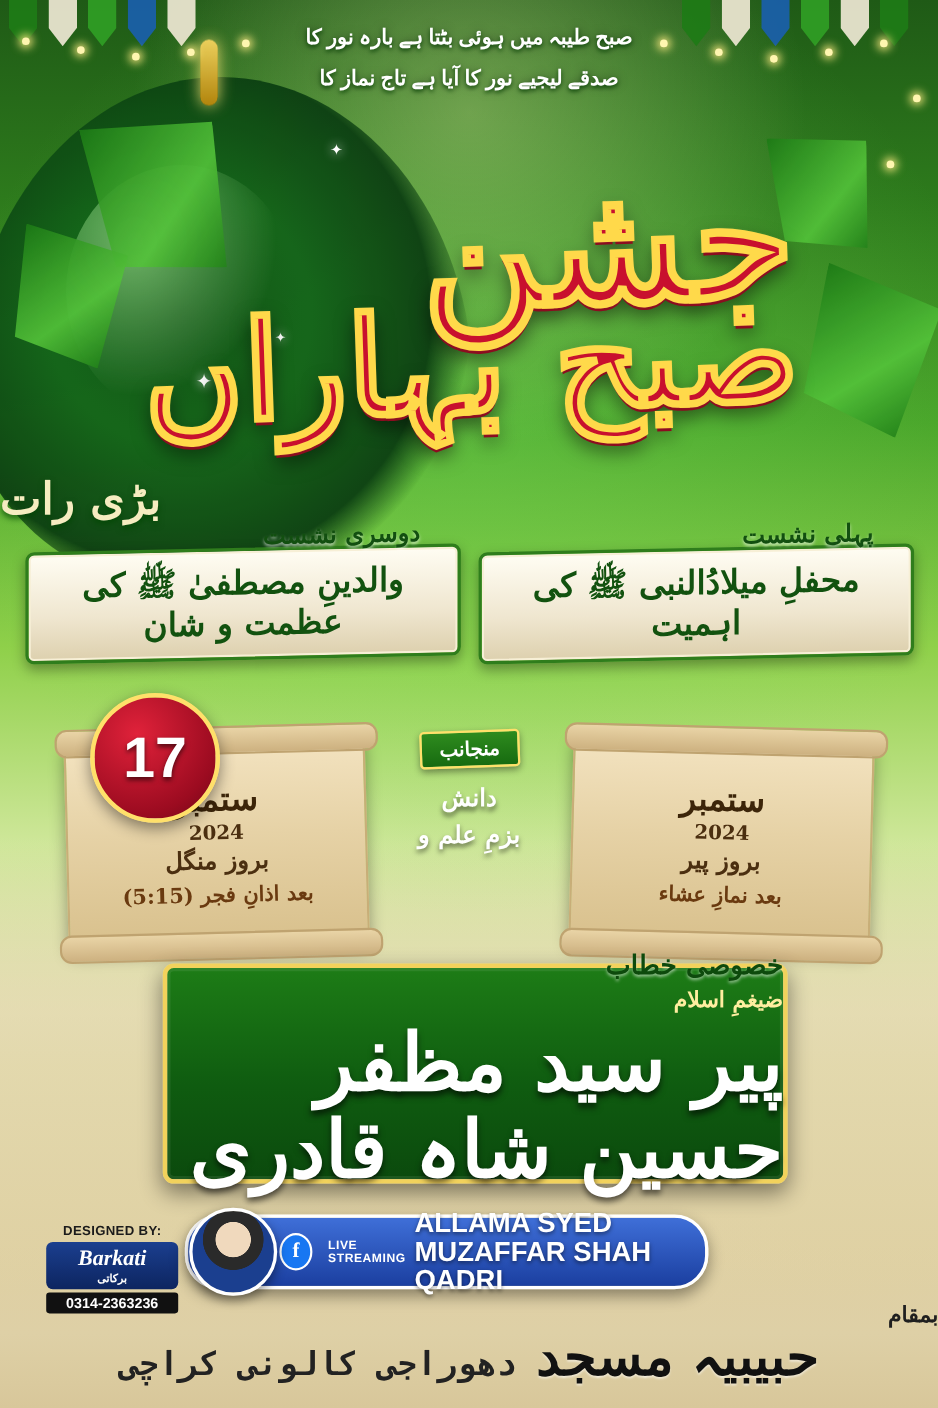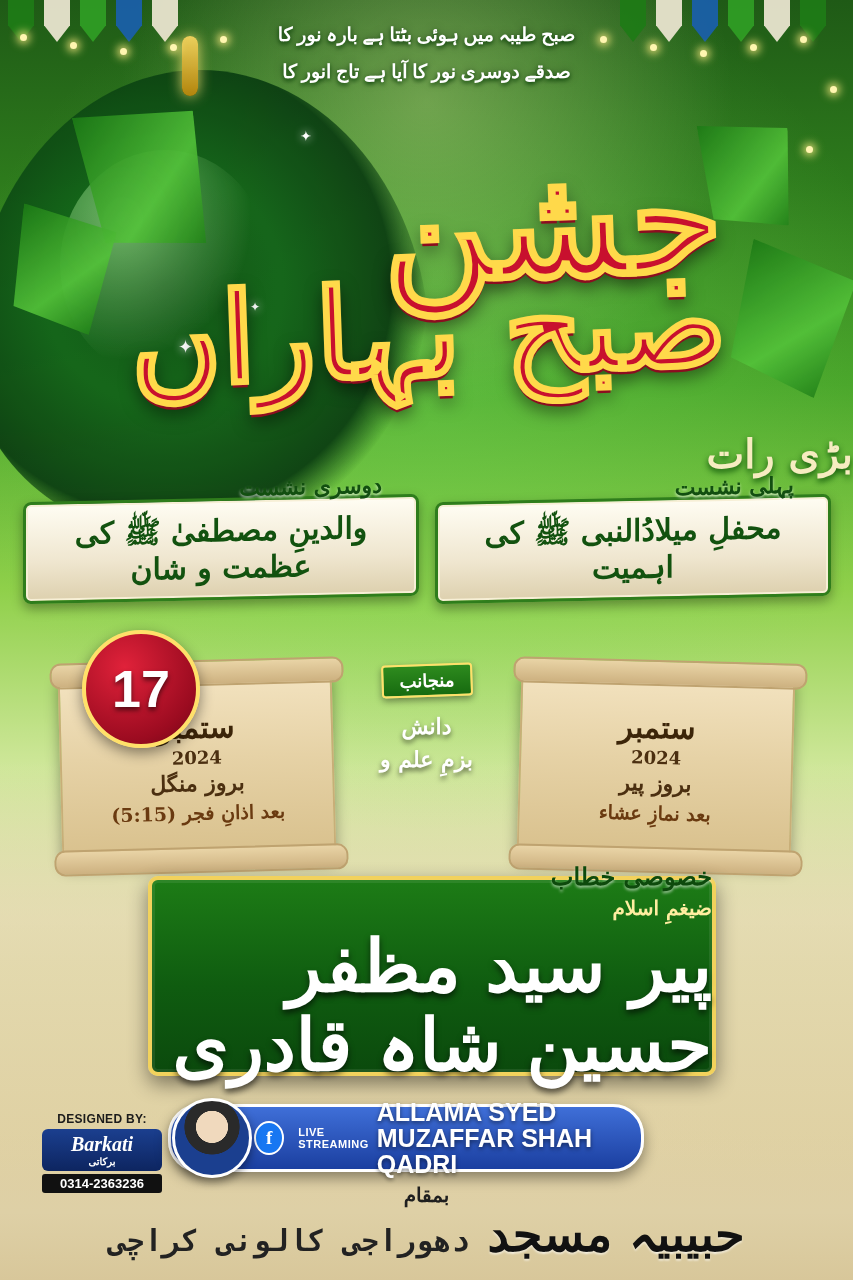--- a/index.html
+++ b/index.html
@@ -94,21 +94,21 @@
     text-shadow:
       0 0 2px #ffe98a,
       0 4px 0 #8c0c20,
       0 8px 18px rgba(0,0,0,.55);
     transform:rotate(-2deg);
     white-space:nowrap;
   }
   .title .w2{display:block;font-size:124px;margin-top:-26px;}
 
   .subtitle{
-    position:absolute;top:430px;left:0;width:853px;text-align:right;
+    position:absolute;top:430px;left:0;width:853px;text-align:left;
     direction:rtl;
     font-family:"DejaVu Serif", serif;
     font-size:40px;font-weight:bold;color:#f6ecc0;
     text-shadow:0 3px 6px rgba(0,70,0,.9);
   }
 
   
   .sessions{
     position:absolute;top:498px;left:0;width:853px;
     display:flex;justify-content:center;gap:16px;direction:rtl;
@@ -263,21 +263,21 @@
   }
   .speaker-photo{
     position:absolute;left:172px;top:1098px;width:74px;height:74px;border-radius:50%;
     background:radial-gradient(circle at 50% 35%, #f0d9bd 0 26%, #2a2a2a 27% 45%, #1b3f8f 46% 100%);
     border:3px solid #ffffff;
     box-shadow:0 4px 10px rgba(0,0,0,.45);
   }
 
   
   .venue{
-    position:absolute;left:0;bottom:18px;width:853px;text-align:center;direction:rtl;
+    position:absolute;left:0;bottom:18px;width:853px;direction:rtl;
   }
   .venue .vtop{
     font-family:"DejaVu Serif",serif;font-size:20px;font-weight:bold;color:#1f1f1f;
   }
   .venue .vmain{
     font-family:"DejaVu Serif",serif;font-size:48px;font-weight:bold;color:#111;
     line-height:1.15;text-shadow:0 2px 2px rgba(255,255,255,.5);
   }
   .venue .vsub{
     font-family:Liberation Mono, monospace;font-size:30px;font-weight:bold;color:#222;
@@ -327,21 +327,21 @@
     <div class="bulb" style="left:830px;top:60px;"></div>
     <div class="bulb" style="left:806px;top:120px;"></div>
   </div>
 
   <span class="sparkle" style="left:178px;top:336px;">✦</span>
   <span class="sparkle" style="left:250px;top:300px;font-size:12px;">✦</span>
   <span class="sparkle" style="left:300px;top:128px;font-size:14px;">✦</span>
 
   <div class="couplet">
     <div>صبح طیبہ میں ہوئی بٹتا ہے بارہ نور کا</div>
-    <div>صدقے دوسری نور کا آیا ہے تاج انور کا</div>
+    <div>صدقے لیجیے نور کا آیا ہے تاج نماز کا</div>
   </div>
 
   <div class="title-wrap">
     <div class="title">
       <span>جشن</span>
       <span class="w2">صبح بہاراں</span>
     </div>
   </div>
 
   <div class="subtitle">بڑی رات</div>

